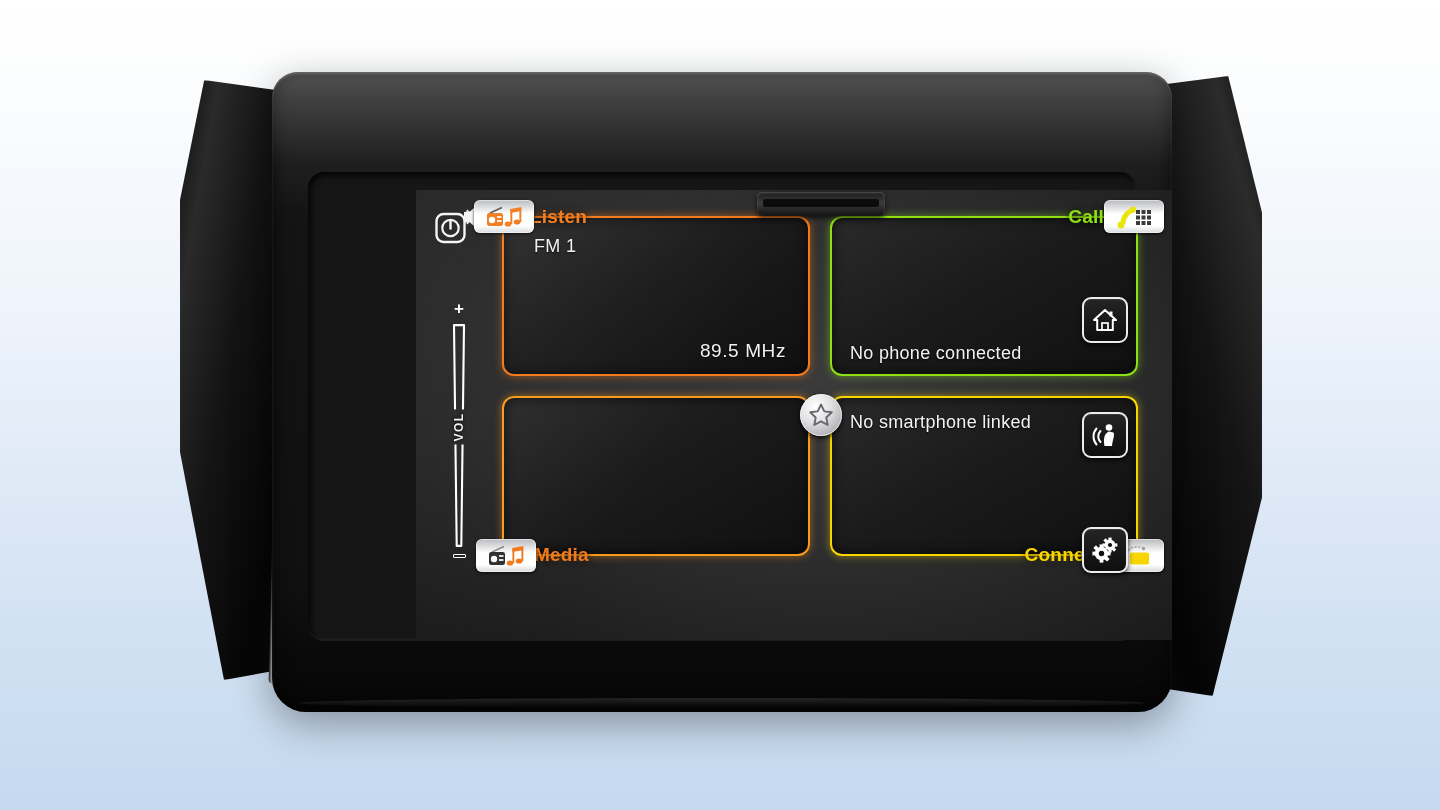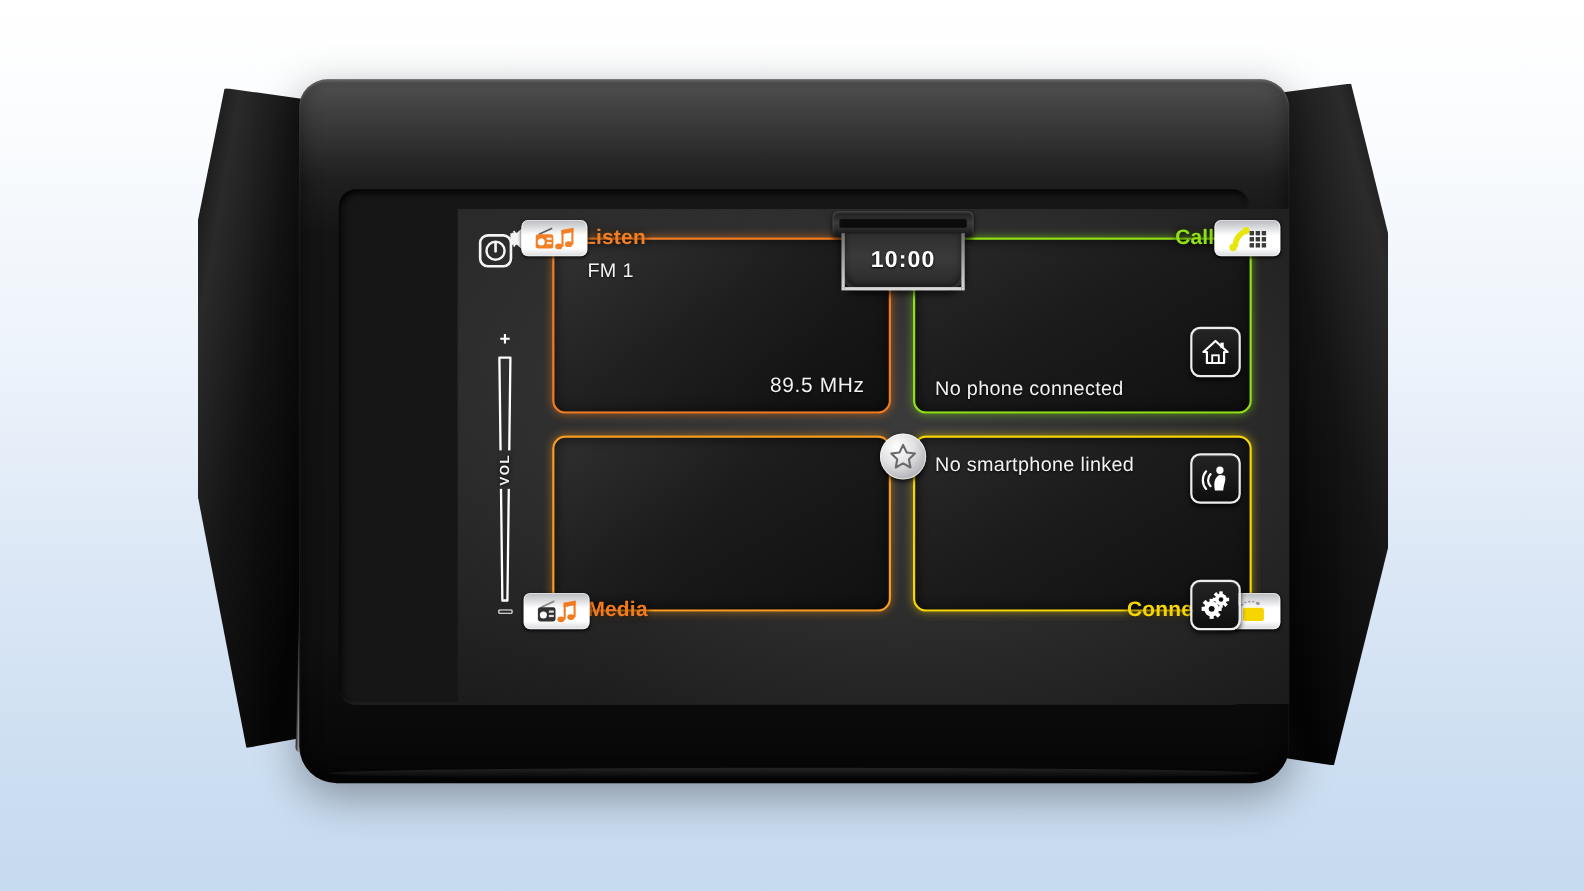--- a/index.html
+++ b/index.html
@@ -281,23 +281,20 @@
         <div class="vol-wedge">
           <svg width="22" height="100%" viewBox="0 0 22 215" preserveAspectRatio="none">
             <polygon points="6,2 16,2 13.3,213 8.7,213" fill="none" stroke="#ffffff" stroke-width="2.1" stroke-linejoin="round"></polygon>
           </svg>
           <span class="vol-label">VOL</span>
         </div>
         <div class="vol-minus"></div>
       </div>
 
       <div class="slot"></div>
-      <div class="clock">
-        <span class="clock-txt">10:00</span>
-      </div>
 
       <div class="grid">
 
         <div class="tile listen">
           <span class="tile-title">Listen</span>
           <span class="tile-line line-a">FM 1</span>
           <span class="tile-line line-b">89.5  MHz</span>
           <div class="minibtn">
             <svg width="40" height="24" viewBox="0 0 40 24">
               <line x1="6" y1="8" x2="18" y2="2.5" stroke="#555" stroke-width="1.6"></line>

